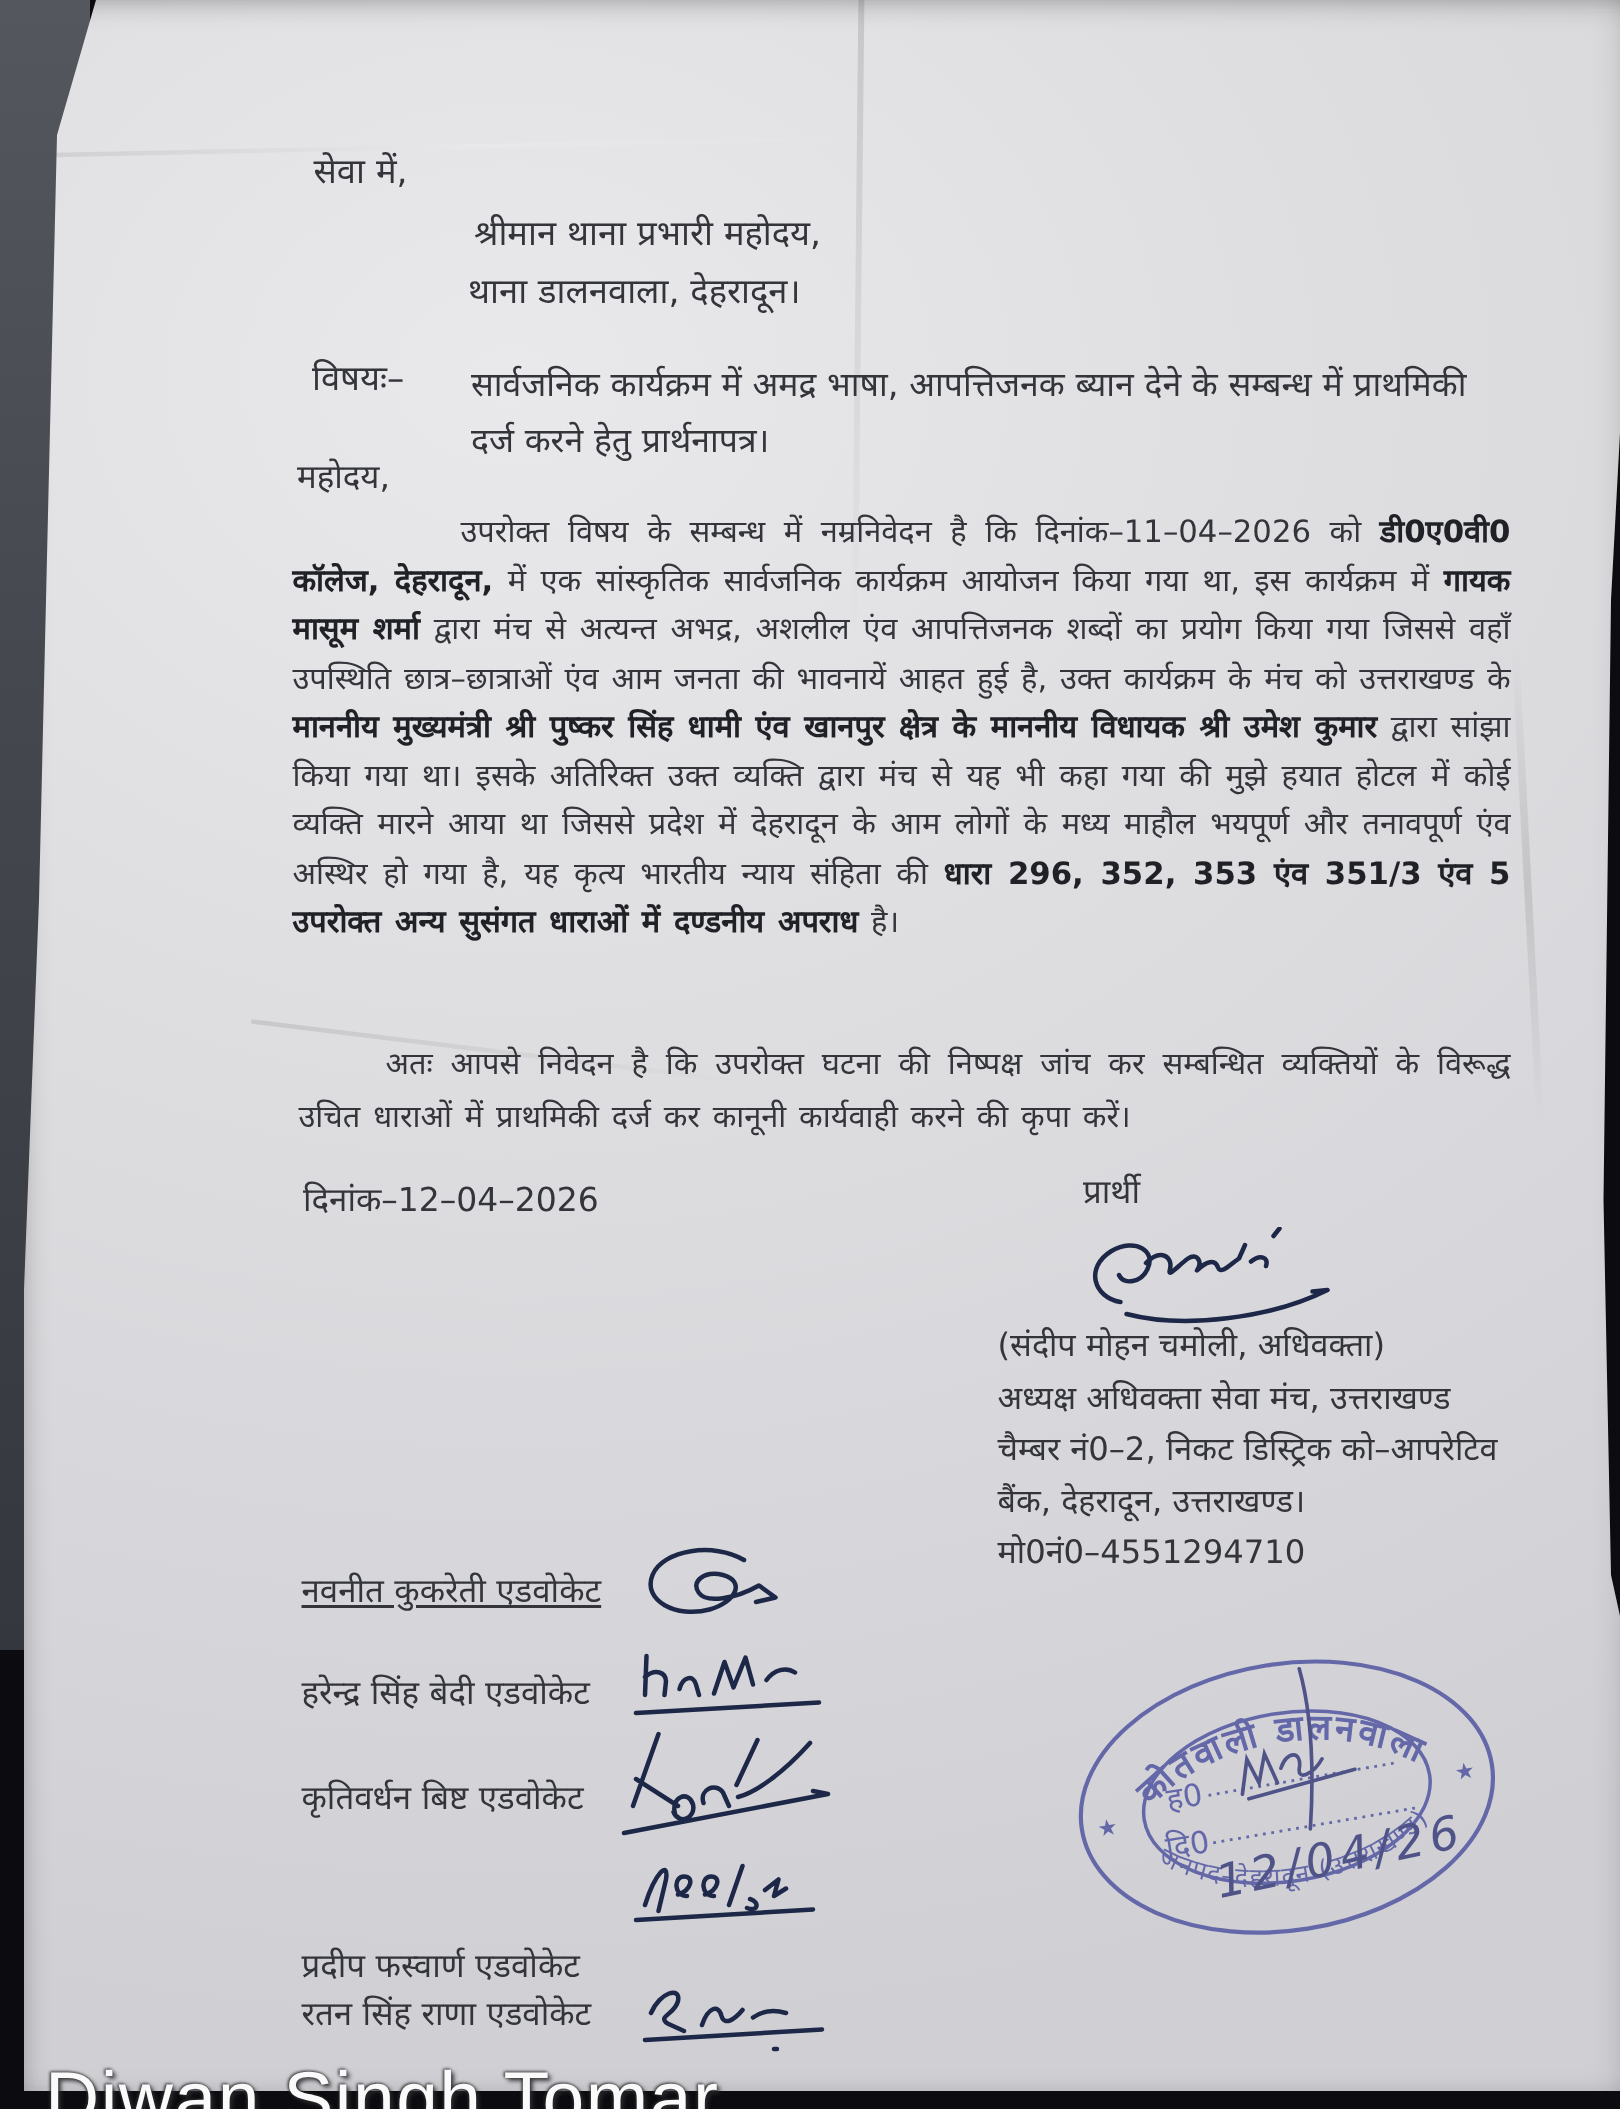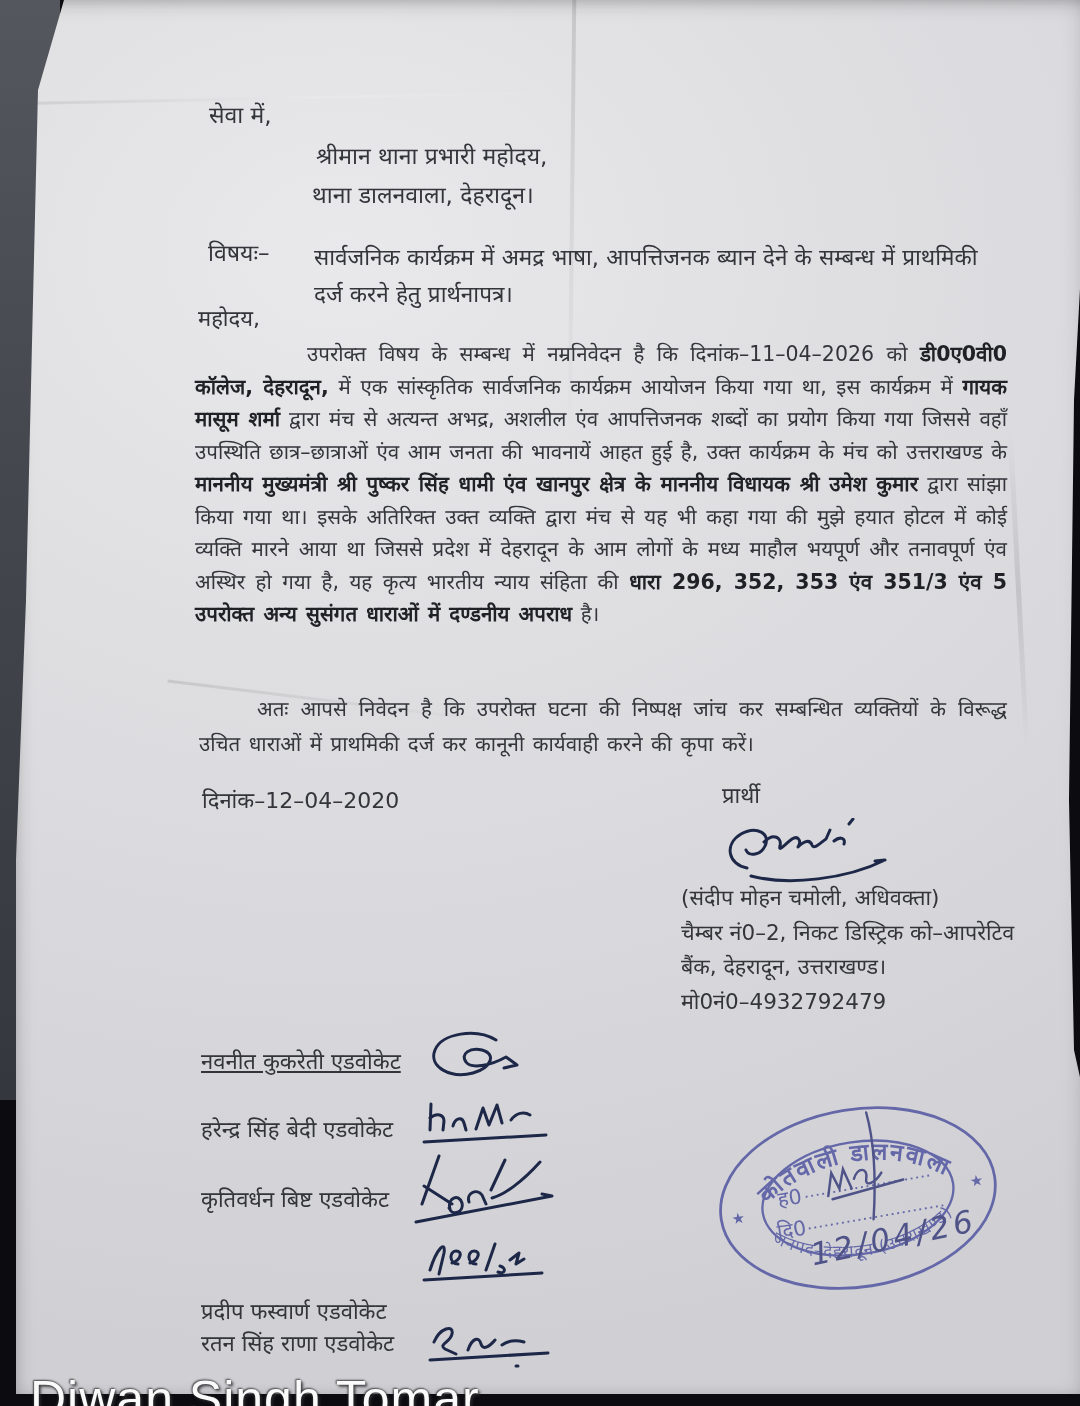--- a/index.html
+++ b/index.html
@@ -45,21 +45,21 @@
   .vishay-label{left:192px;top:239px;font-size:23px;}
   .subject{left:298px;top:239px;width:676px;font-size:22.5px;line-height:37px;white-space:normal;}
   .mahoday{left:182px;top:305px;font-size:22px;}
 
   .body1{left:179px;top:338px;width:812px;font-size:20.5px;line-height:32.5px;text-indent:112px;word-spacing:2px;}
   .body2{left:183px;top:692px;width:808px;font-size:20.5px;line-height:35px;text-indent:58px;word-spacing:2px;}
 
   .dateline{left:186px;top:787px;font-size:22px;}
   .prarthi{left:706px;top:782px;font-size:22px;}
   .closing{left:649px;top:881px;width:340px;font-size:21.5px;line-height:34.5px;white-space:normal;}
-  .closing div{white-space:nowrap;margin-left:16px;}
+  .closing div{white-space:nowrap;}
 
   .adv-name{font-size:22px;}
   .adv1{left:185px;top:1048px;text-decoration:underline;} .adv2{left:185px;top:1116px;}
   .adv3{left:185px;top:1186px;} .adv4{left:185px;top:1258px;margin-top:40px;}
   .adv5{left:185px;top:1330px;}
 
   .sig{position:absolute;}
   .sig path{fill:none;stroke:#1d2747;stroke-width:3;stroke-linecap:round;stroke-linejoin:round;}
   .sig-main{left:693px;top:818px;}
   .sig-a1{left:400px;top:1026px;} .sig-a2{left:402px;top:1090px;}
@@ -100,33 +100,34 @@
 
   <div class="txt vishay-label">विषयः–</div>
   <div class="txt subject">सार्वजनिक कार्यक्रम में अमद्र भाषा, आपत्तिजनक ब्यान देने के सम्बन्ध में प्राथमिकी दर्ज करने हेतु प्रार्थनापत्र।</div>
 
   <div class="txt mahoday">महोदय,</div>
 
   <div class="txt para body1"><span>उपरोक्त विषय के सम्बन्ध में नम्रनिवेदन है कि दिनांक–11–04–2026 को </span><span class="b">डी0ए0वी0 कॉलेज, देहरादून,</span><span> में एक सांस्कृतिक सार्वजनिक कार्यक्रम आयोजन किया गया था, इस कार्यक्रम में </span><span class="b">गायक मासूम शर्मा</span><span> द्वारा मंच से अत्यन्त अभद्र, अशलील एंव आपत्तिजनक शब्दों का प्रयोग किया गया जिससे वहाँ उपस्थिति छात्र–छात्राओं एंव आम जनता की भावनायें आहत हुई है, उक्त कार्यक्रम के मंच को उत्तराखण्ड के </span><span class="b">माननीय मुख्यमंत्री श्री पुष्कर सिंह धामी एंव खानपुर क्षेत्र के माननीय विधायक श्री उमेश कुमार</span><span> द्वारा सांझा किया गया था। इसके अतिरिक्त उक्त व्यक्ति द्वारा मंच से यह भी कहा गया की मुझे हयात होटल में कोई व्यक्ति मारने आया था जिससे प्रदेश में देहरादून के आम लोगों के मध्य माहौल भयपूर्ण और तनावपूर्ण एंव अस्थिर हो गया है, यह कृत्य भारतीय न्याय संहिता की </span><span class="b">धारा 296, 352, 353 एंव 351/3 एंव 5 उपरोक्त अन्य सुसंगत धाराओं में दण्डनीय अपराध</span><span> है।</span></div>
 
   <div class="txt para body2">अतः आपसे निवेदन है कि उपरोक्त घटना की निष्पक्ष जांच कर सम्बन्धित व्यक्तियों के विरूद्ध उचित धाराओं में प्राथमिकी दर्ज कर कानूनी कार्यवाही करने की कृपा करें।</div>
 
-  <div class="txt dateline">दिनांक–12–04–2020</div>
+  <div class="txt dateline">दिनांक–12–04–2026</div>
   <div class="txt prarthi">प्रार्थी</div>
 
   <svg class="sig sig-main" width="185" height="66" viewBox="0 0 185 66">
     <path d="M38,50 C20,47 14,27 32,16 C48,7 62,16 56,28 C52,37 40,39 37,32 M55,24 C65,14 73,20 71,28 C69,35 77,25 83,21 C89,17 93,23 89,29 C95,23 101,21 103,27 C105,32 111,25 117,21 L121,12 M125,23 C131,18 137,20 135,26 M140,6 L144,1"></path>
     <path d="M42,58 C80,68 138,61 176,42 L166,43"></path>
   </svg>
 
   <div class="txt closing">
     <div>(संदीप मोहन चमोली, अधिवक्ता)</div>
+    <div>अध्यक्ष अधिवक्ता सेवा मंच, उत्तराखण्ड</div>
     <div>चैम्बर नं0–2, निकट डिस्ट्रिक को–आपरेटिव</div>
     <div>बैंक, देहरादून, उत्तराखण्ड।</div>
-    <div>मो0नं0–4932792479</div>
+    <div>मो0नं0–4551294710</div>
   </div>
 
   <div class="txt adv-name adv1">नवनीत कुकरेती एडवोकेट</div>
   <svg class="sig sig-a1" width="120" height="62" viewBox="0 0 120 62">
     <path d="M80,14 C60,2 26,7 19,24 C12,41 35,53 57,47 C75,42 81,28 66,24 C54,21 44,28 50,36 C55,43 74,40 90,31 L101,39 L88,42"></path>
   </svg>
 
   <div class="txt adv-name adv2">हरेन्द्र सिंह बेदी एडवोकेट</div>
   <svg class="sig sig-a2" width="140" height="60" viewBox="0 0 140 60">
     <path d="M12,40 L13,14 M12,28 C19,22 26,25 26,31 L25,40 M35,36 C37,28 44,26 46,33 L48,40 M58,39 L65,18 L71,35 L79,15 L84,33 M93,30 C98,23 106,21 112,25"></path>

